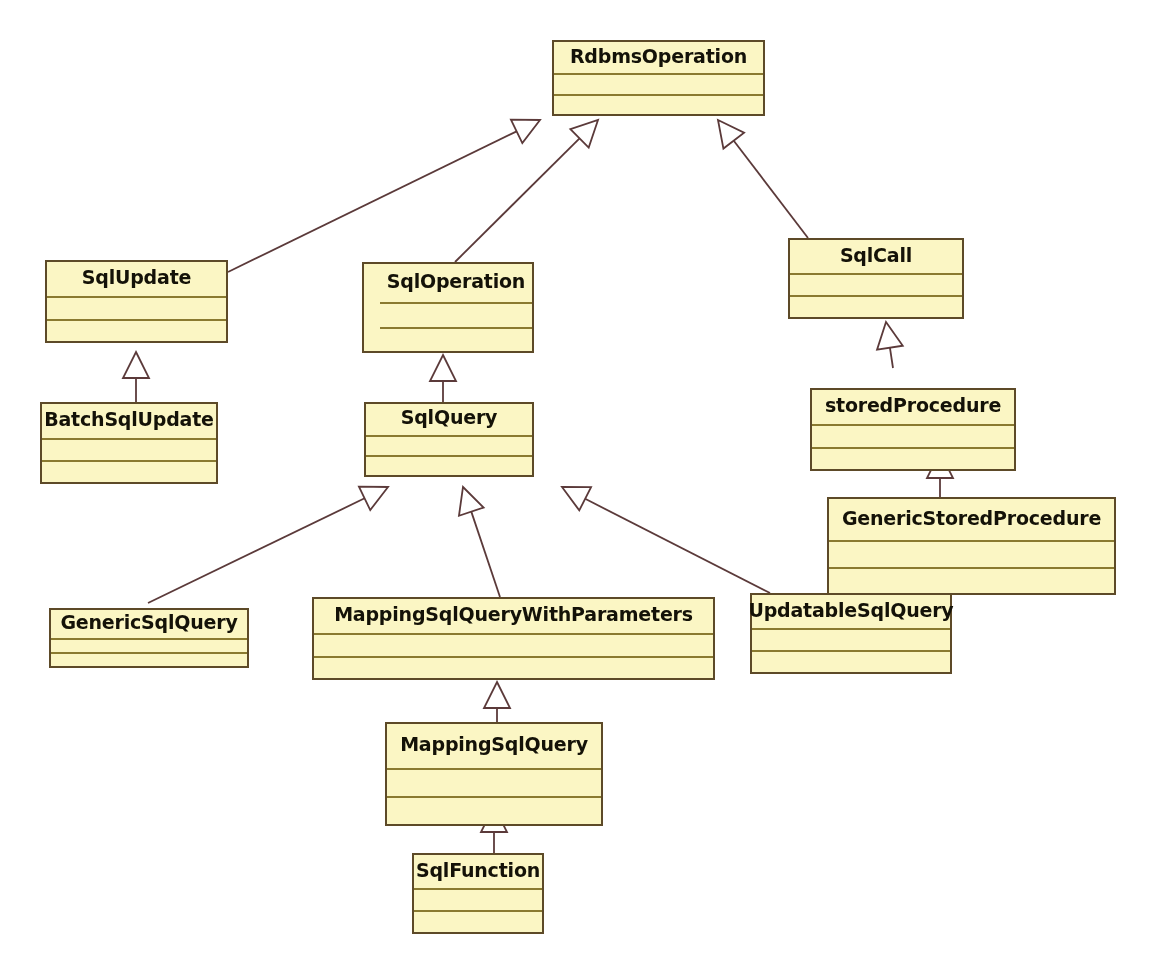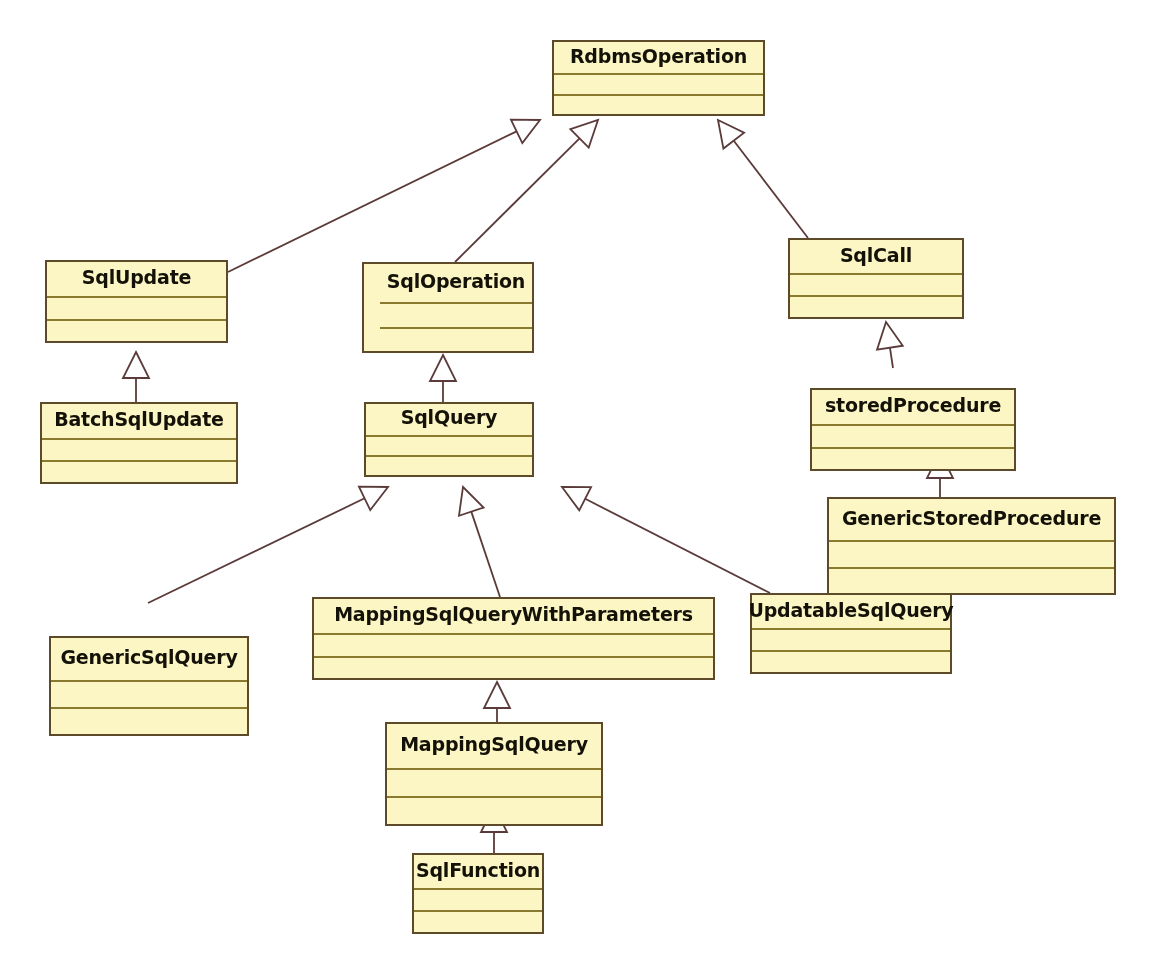--- a/index.html
+++ b/index.html
@@ -146,21 +146,21 @@
         <div class="attr-compartment"></div>
         <div class="op-compartment"></div>
       </div>
       <div class="uml-class" style="left: 788px; top: 238px; width: 176px; height: 81px;">
         <div class="name-compartment">
           <span class="class-name">SqlCall</span>
         </div>
         <div class="attr-compartment"></div>
         <div class="op-compartment"></div>
       </div>
-      <div class="uml-class" style="left: 40px; top: 402px; width: 198px; height: 82px;">
+      <div class="uml-class" style="left: 40px; top: 402px; width: 178px; height: 82px;">
         <div class="name-compartment">
           <span class="class-name">BatchSqlUpdate</span>
         </div>
         <div class="attr-compartment"></div>
         <div class="op-compartment"></div>
       </div>
       <div class="uml-class" style="left: 364px; top: 402px; width: 170px; height: 75px;">
         <div class="name-compartment">
           <span class="class-name">SqlQuery</span>
         </div>
@@ -174,21 +174,21 @@
         <div class="attr-compartment"></div>
         <div class="op-compartment"></div>
       </div>
       <div class="uml-class" style="left: 827px; top: 497px; width: 289px; height: 98px;">
         <div class="name-compartment">
           <span class="class-name">GenericStoredProcedure</span>
         </div>
         <div class="attr-compartment"></div>
         <div class="op-compartment"></div>
       </div>
-      <div class="uml-class" style="left: 49px; top: 636px; width: 200px; height: 100px;">
+      <div class="uml-class" style="left: 49px; top: 608px; width: 200px; height: 60px;">
         <div class="name-compartment">
           <span class="class-name">GenericSqlQuery</span>
         </div>
         <div class="attr-compartment"></div>
         <div class="op-compartment"></div>
       </div>
       <div class="uml-class" style="left: 312px; top: 597px; width: 403px; height: 83px;">
         <div class="name-compartment">
           <span class="class-name">MappingSqlQueryWithParameters</span>
         </div>

